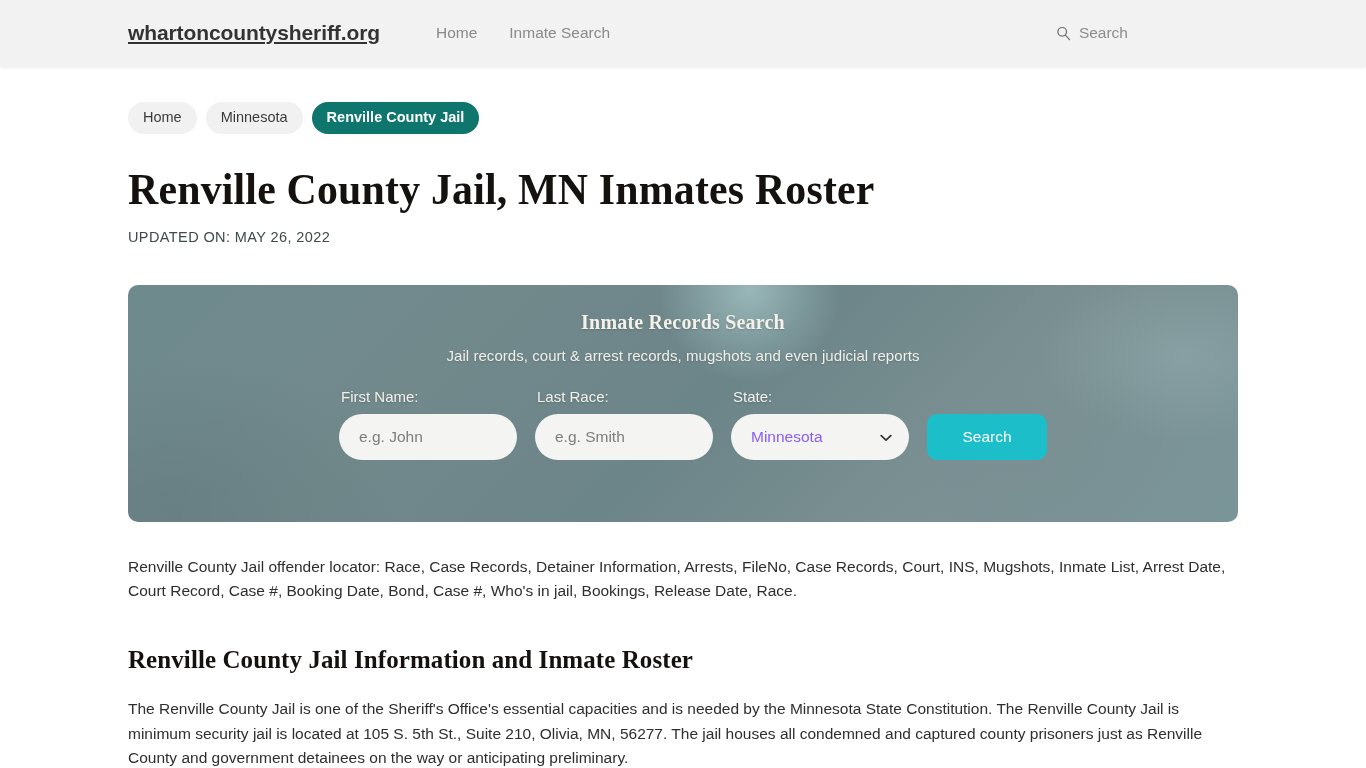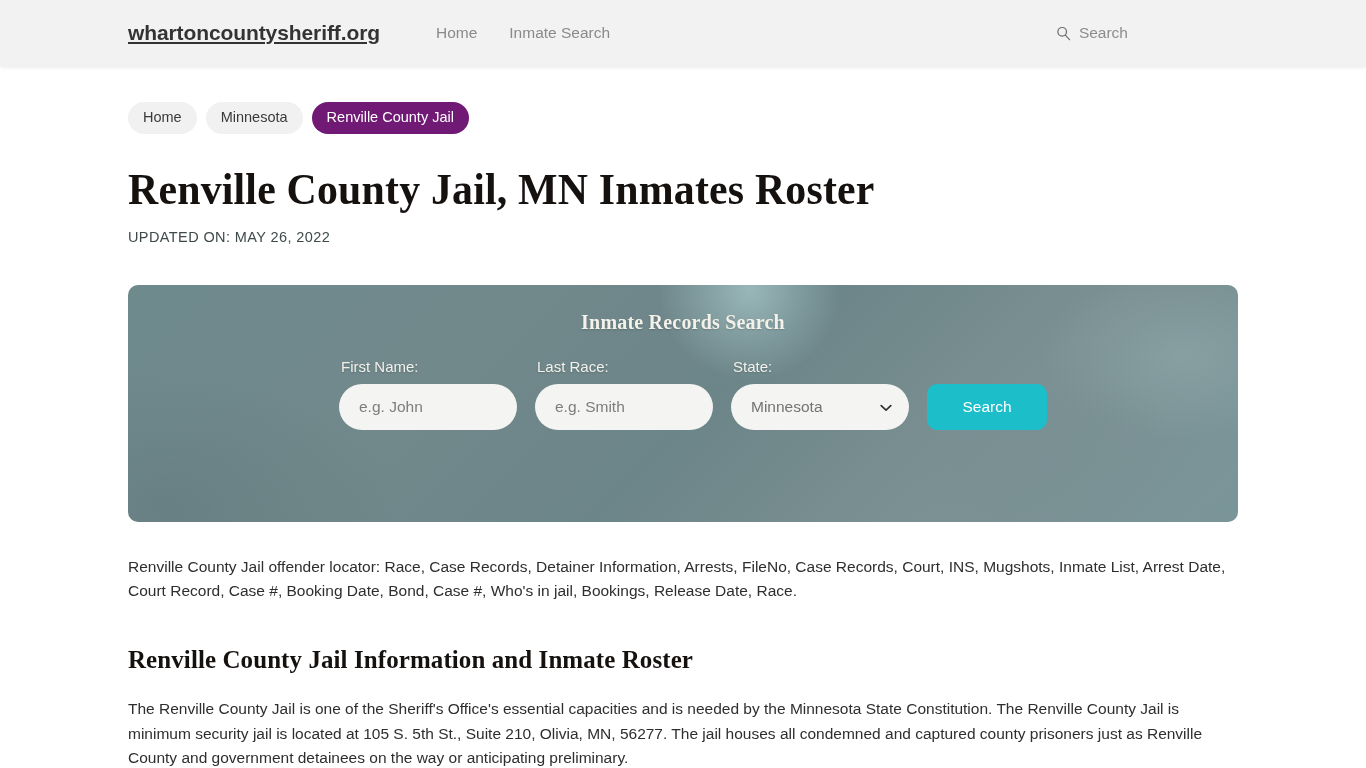--- a/index.html
+++ b/index.html
@@ -92,22 +92,23 @@
     line-height: 1;
     padding: 8px 15px 9px;
     border-radius: 20px;
     background: #f1f1f1;
     color: #3a3a3a;
     text-decoration: none;
     white-space: nowrap;
   }
 
   .crumb.active {
-    background: #701a75;
+    background: #0f766e;
     color: #ffffff;
+    font-weight: bold;
   }
 
   
   .page-title {
     font-family: "Liberation Serif", serif;
     font-weight: 700;
     font-size: 45px;
     line-height: 1.12;
     letter-spacing: 0.2px;
     color: #15110f;
@@ -189,21 +190,21 @@
 
   .text-input,
   .state-select {
     width: 178px;
     height: 46px;
     border: none;
     border-radius: 24px;
     background: #f4f4f2;
     font-family: "Liberation Sans", sans-serif;
     font-size: 15.5px;
-    color: #737373;
+    color: #8b5cf6;
     padding: 0 20px;
     outline: none;
   }
 
   .text-input::placeholder { color: #7d7d7d; }
 
   .select-wrap { position: relative; }
 
   .state-select {
     appearance: none;
@@ -292,20 +293,21 @@
     <a class="crumb" href="#">Minnesota</a>
     <a class="crumb active" href="#">Renville County Jail</a>
   </nav>
 
   <h1 class="page-title">Renville County Jail, MN Inmates Roster</h1>
   <div class="updated-on">UPDATED ON: MAY 26, 2022</div>
 
   <section class="search-panel">
     <div class="panel-content">
       <div class="panel-title">Inmate Records Search</div>
+      <div class="panel-sub">Jail records, court &amp; arrest records, mugshots and even judicial reports</div>
 
       <form class="form-row">
 
         <div class="field">
           <label class="field-label">First Name:</label>
           <input class="text-input" type="text" placeholder="e.g. John" style="">
         </div>
 
         <div class="field">
           <label class="field-label">Last Race:</label>

